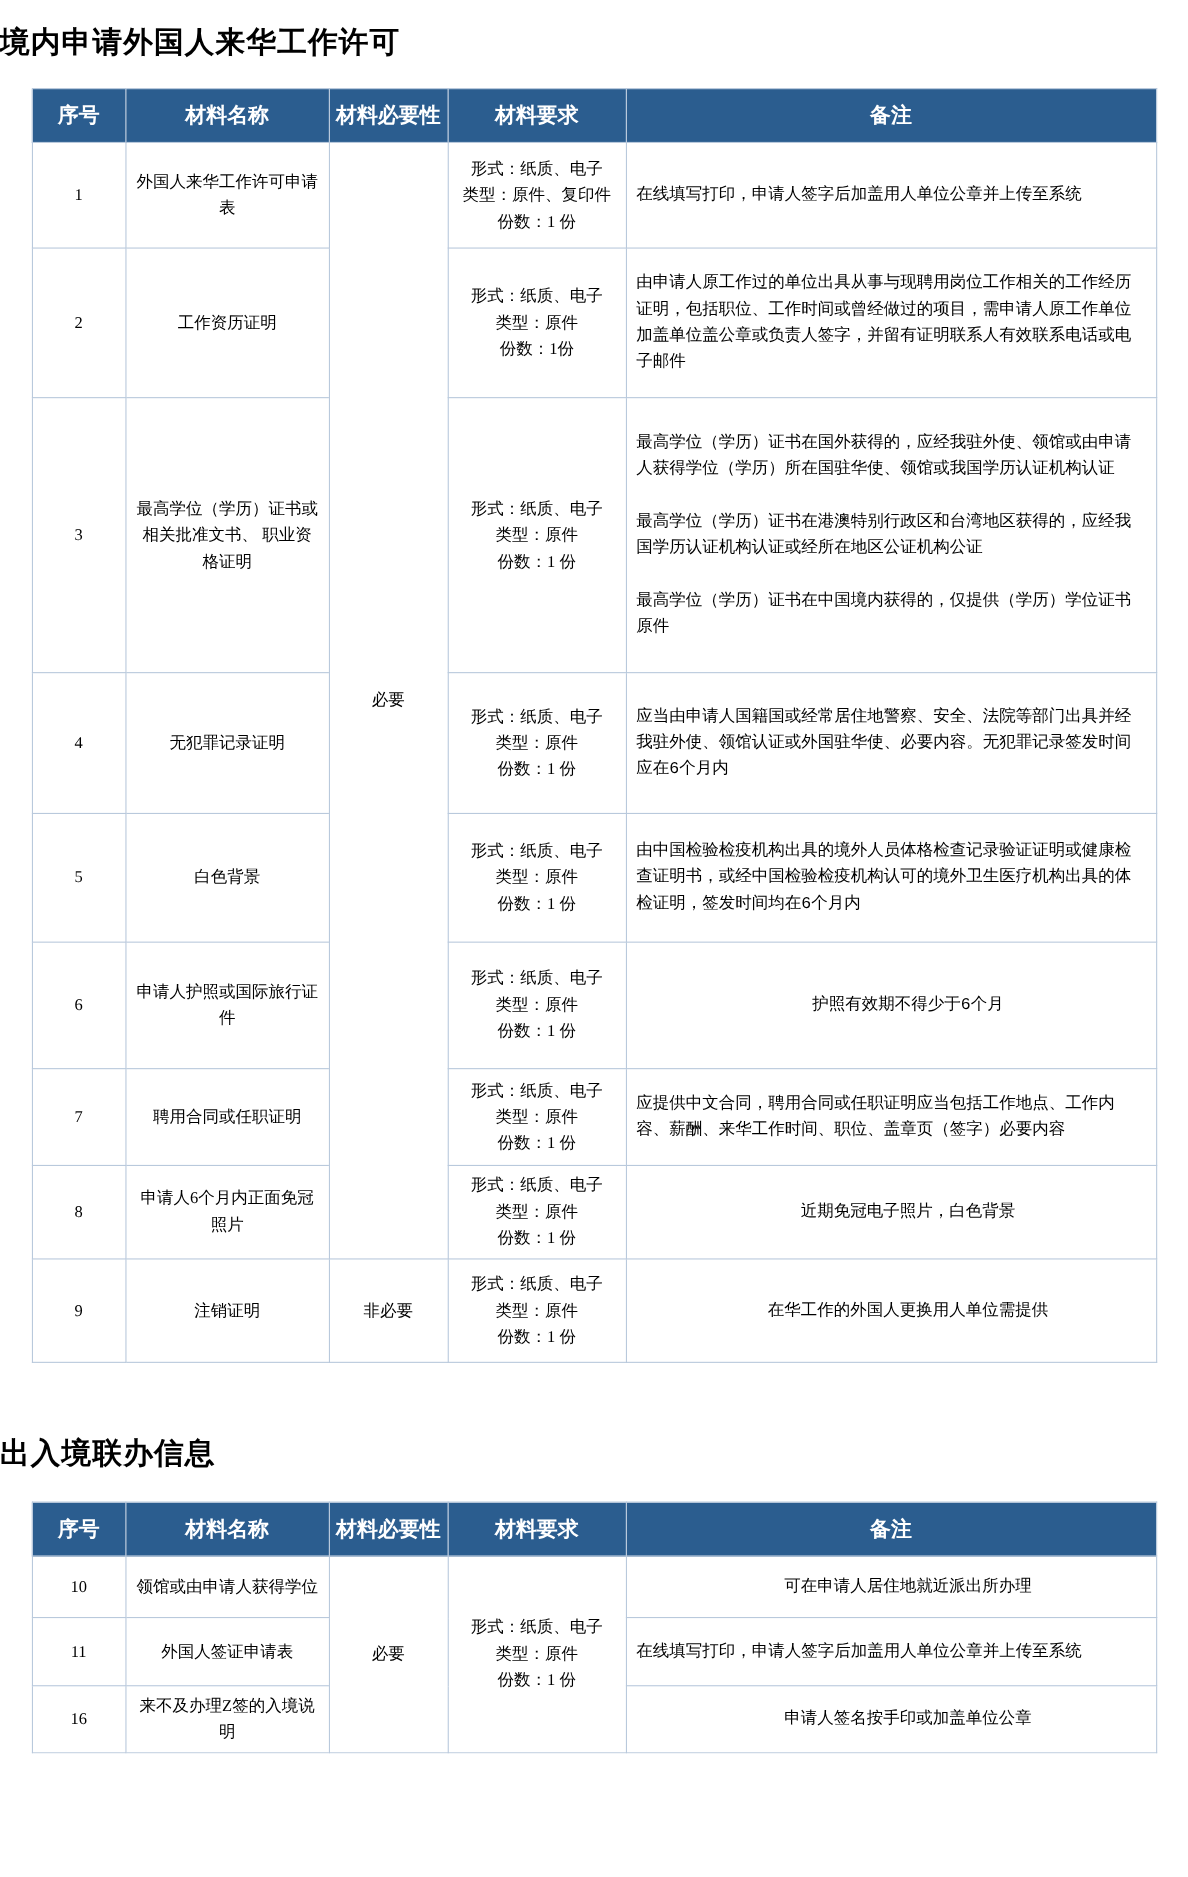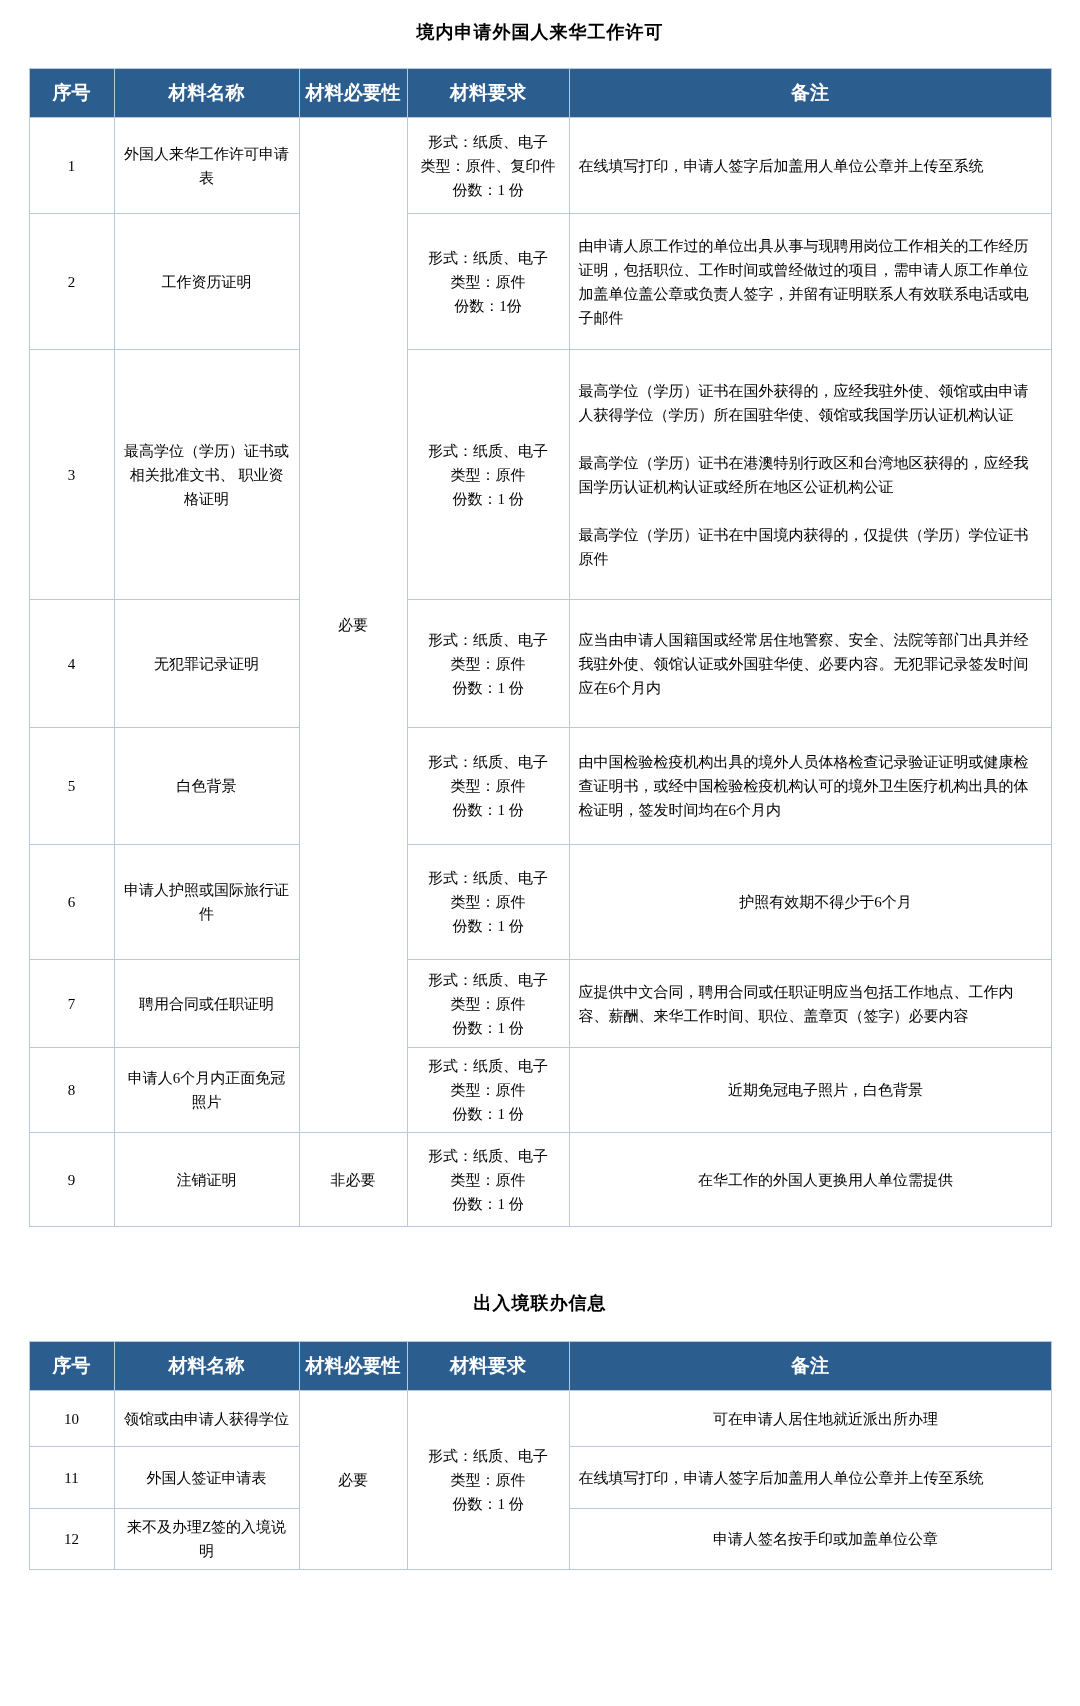--- a/index.html
+++ b/index.html
@@ -3,22 +3,21 @@
 <meta charset="utf-8">
 <style>
   html,body { margin:0; padding:0; background:#ffffff; }
   body {
     font-family: "Liberation Serif", "DejaVu Serif", serif;
     color:#000;
     width:1080px;
   }
   .page { width:1080px; padding-top:14px; }
   .doc-title {
-    text-align:center;
-    font-size:18px;
+    font-size:27px;
     font-weight:bold;
     letter-spacing:1px;
     margin:6px 0 24px 0;
   }
   .doc-title.second { margin:64px 0 26px 0; }
   table.mat {
     border-collapse:collapse;
     table-layout:fixed;
     width:1022px;
     margin:0 auto;
@@ -36,21 +35,21 @@
     height:46px;
     text-align:center;
   }
   table.mat td {
     font-size:15px;
     padding:6px 9px;
     line-height:1.6;
   }
   .c { text-align:center; }
   .pre { white-space:pre-line;margin-top:26px; }
-  .remark { text-align:left; }
+  .remark { text-align:left;font-family:Liberation Mono, monospace; }
   .remark.c { text-align:center;padding-left:40px; }
 </style>
 </head>
 <body>
 
 <div class="page">
 
   <div class="doc-title">境内申请外国人来华工作许可</div>
 
   <table class="mat">
@@ -180,20 +179,20 @@
 类型：原件
 份数：1 份</td>
         <td class="remark c">可在申请人居住地就近派出所办理</td>
       </tr>
       <tr style="height:62px">
         <td class="c">11</td>
         <td class="c">外国人签证申请表</td>
         <td class="remark">在线填写打印，申请人签字后加盖用人单位公章并上传至系统</td>
       </tr>
       <tr style="height:58px">
-        <td class="c">12</td>
+        <td class="c">16</td>
         <td class="c">来不及办理Z签的入境说明</td>
         <td class="remark c">申请人签名按手印或加盖单位公章</td>
       </tr>
     </tbody>
   </table>
 
 </div>
 
 </body></html>

